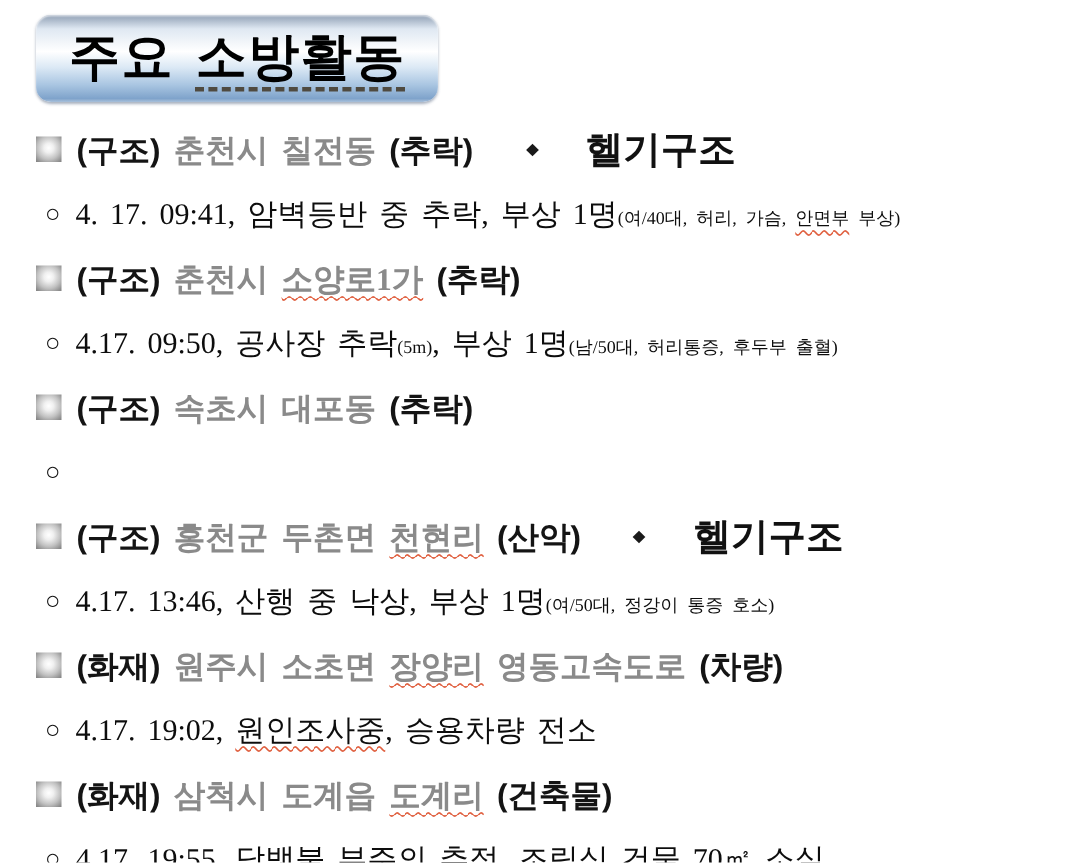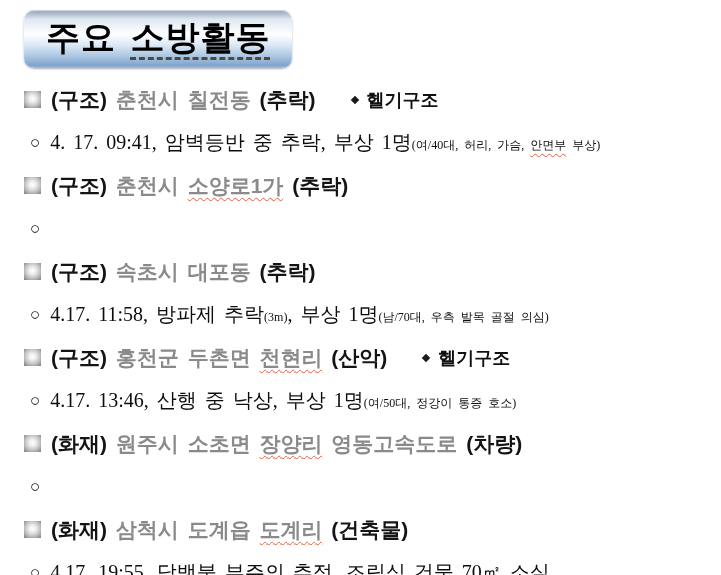--- a/index.html
+++ b/index.html
@@ -19,31 +19,31 @@
   .tsp{border-bottom:3px dashed #4f4a40;padding-bottom:1px;}
 
   .line{height:43px;display:flex;align-items:center;}
   .heading-line{font-size:21px;font-weight:bold;word-spacing:3px;}
   .sq{
     width:17px;height:17px;margin-right:10px;flex:none;
     background:radial-gradient(circle at 50% 45%,#ffffff 0%,#f0f0f0 25%,#c2c2c2 60%,#8d8d8d 90%,#828282 100%);
   }
   .cat{color:#141414;}
   .loc{color:#8a8a8a;}
-  .note{margin-left:36px;display:inline-flex;align-items:center;font-size:18px;color:#111;font-weight:bold;}
+  .note{margin-left:36px;display:inline-flex;align-items:center;font-size:25px;color:#111;font-weight:bold;gap:24px;}
   .diamond{width:6px;height:6px;background:#1a1a1a;transform:rotate(45deg);margin-right:9px;flex:none;}
 
   .detail-line{
     font-family:"Liberation Serif","DejaVu Serif",serif;
     font-size:20px;color:#0d0d0d;padding-left:4px;word-spacing:3px;white-space:nowrap;
   }
   .circ{font-size:17px;margin:0 10px 0 2px;flex:none;}
   .d{}
   .ds{font-size:12px;}
-  .sp{text-decoration:underline;text-decoration-style:wavy;text-decoration-color:#e06040;text-decoration-thickness:1px;text-underline-offset:4px;}
+  .sp{text-decoration:underline;text-decoration-style:wavy;text-decoration-color:#e06040;text-decoration-thickness:1px;text-underline-offset:4px;font-family:Liberation Serif, serif;}
 </style>
 </head>
 <body>
 
 <div class="page">
 
   <div class="title-badge"><span>주요 </span><span class="tsp">소방활동</span></div>
 
   <div>
   <div class="entry">
@@ -62,32 +62,32 @@
   </div>
 
   <div class="entry">
     <div class="line heading-line">
       <span class="sq"></span>
       <span class="h-text"><span class="cat">(구조) </span><span class="loc">춘천시 </span><span class="loc sp">소양로1가</span><span class="cat"> (추락)</span></span>
 
     </div>
     <div class="line detail-line">
       <span class="circ">○</span>
+      <span class="d-text"><span class="d">4.17. 09:50, 공사장 추락</span><span class="ds">(5m)</span><span class="d">, 부상 1명</span><span class="ds">(남/50대, 허리통증, 후두부 출혈)</span></span>
     </div>
   </div>
 
   <div class="entry">
     <div class="line heading-line">
       <span class="sq"></span>
       <span class="h-text"><span class="cat">(구조) </span><span class="loc">속초시 대포동</span><span class="cat"> (추락)</span></span>
 
     </div>
     <div class="line detail-line">
       <span class="circ">○</span>
-      <span class="d-text"><span class="d">4.17. 11:58, 방파제 추락</span><span class="ds">(3m)</span><span class="d">, 부상 1명</span><span class="ds">(남/70대, 우측 발목 골절 의심)</span></span>
     </div>
   </div>
 
   <div class="entry">
     <div class="line heading-line">
       <span class="sq"></span>
       <span class="h-text"><span class="cat">(구조) </span><span class="loc">홍천군 두촌면 </span><span class="loc sp">천현리</span><span class="cat"> (산악)</span></span>
       <span class="note">
         <span class="diamond"></span>
         <span>헬기구조</span>
@@ -100,20 +100,21 @@
   </div>
 
   <div class="entry">
     <div class="line heading-line">
       <span class="sq"></span>
       <span class="h-text"><span class="cat">(화재) </span><span class="loc">원주시 소초면 </span><span class="loc sp">장양리</span><span class="loc"> 영동고속도로</span><span class="cat"> (차량)</span></span>
 
     </div>
     <div class="line detail-line">
       <span class="circ">○</span>
+      <span class="d-text"><span class="d">4.17. 19:02, </span><span class="d sp">원인조사중</span><span class="d">, 승용차량 전소</span></span>
     </div>
   </div>
 
   <div class="entry">
     <div class="line heading-line">
       <span class="sq"></span>
       <span class="h-text"><span class="cat">(화재) </span><span class="loc">삼척시 도계읍 </span><span class="loc sp">도계리</span><span class="cat"> (건축물)</span></span>
 
     </div>
     <div class="line detail-line">

